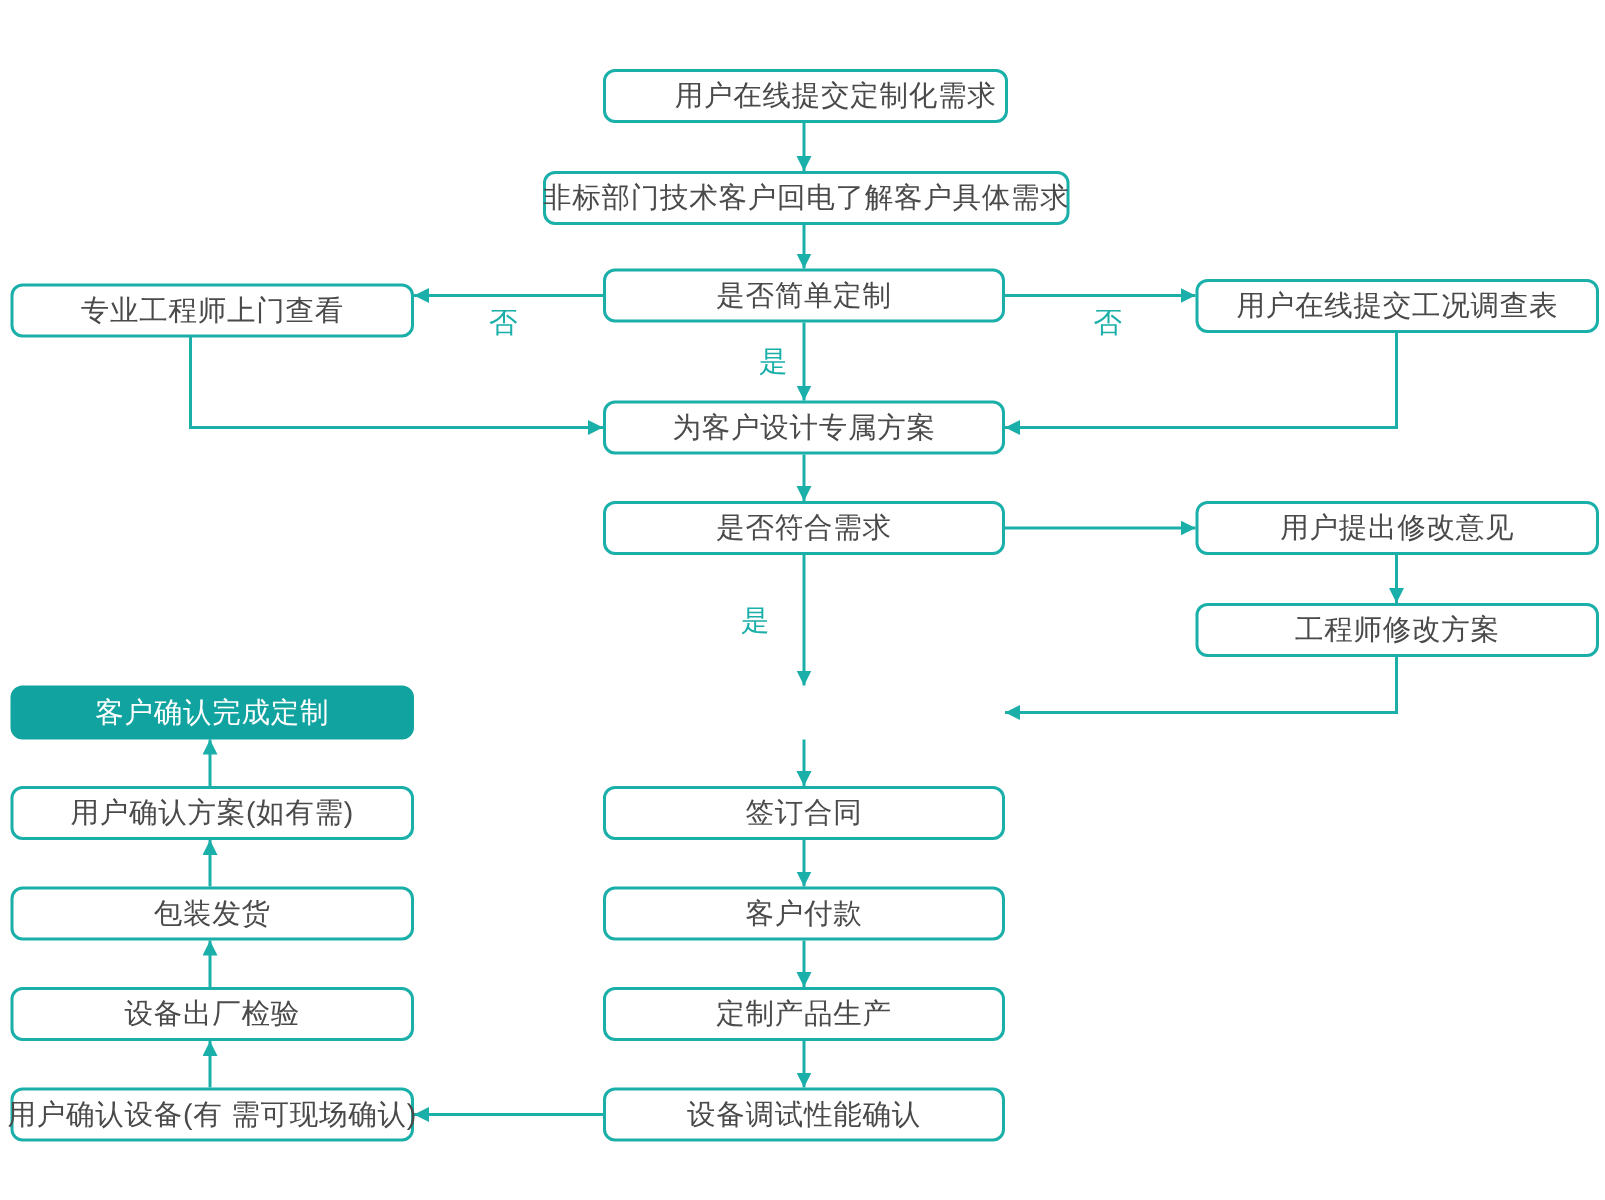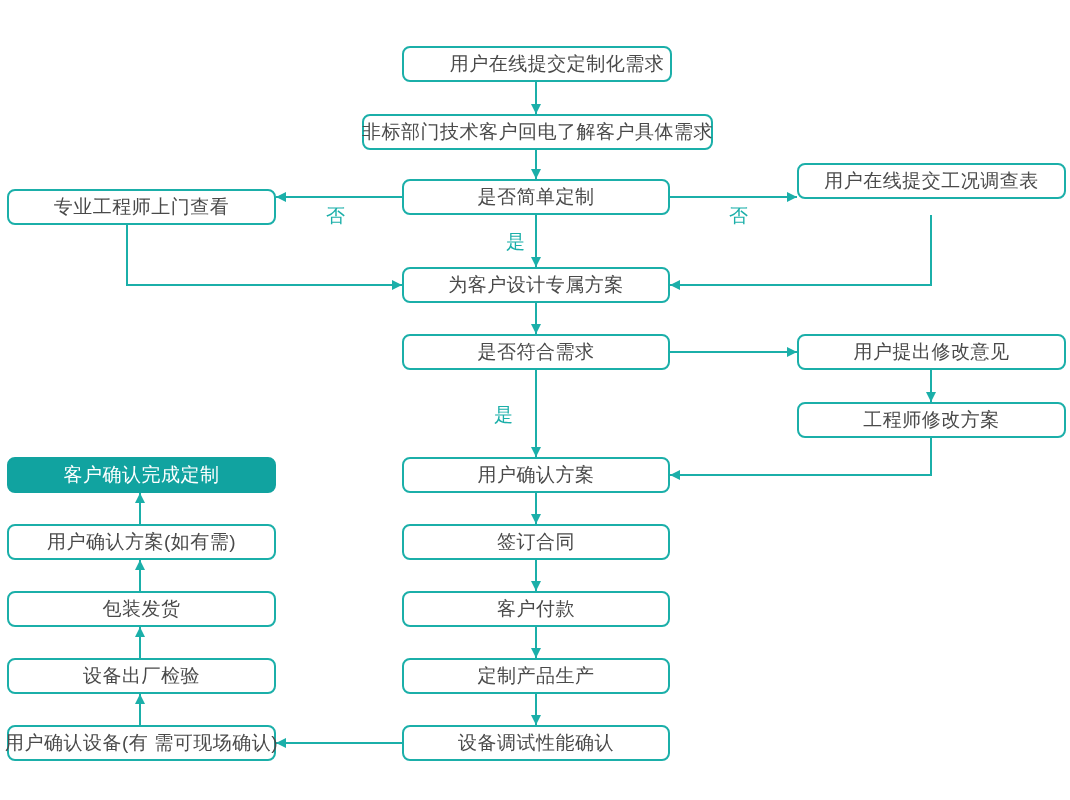--- a/index.html
+++ b/index.html
@@ -71,34 +71,33 @@
       <path d="M140,591 L140,560" marker-end="url(#arrowhead)"></path>
       <path d="M140,524 L140,493" marker-end="url(#arrowhead)"></path>
     </g>
   </svg>
 
   <div class="node" style="left:402px;top:46px;width:270px;padding-left:40px;">用户在线提交定制化需求</div>
   <div class="node" style="left:362px;top:114px;width:351px;">非标部门技术客户回电了解客户具体需求</div>
   <div class="node" style="left:402px;top:179px;width:268px;">是否简单定制</div>
   <div class="node" style="left:402px;top:267px;width:268px;">为客户设计专属方案</div>
   <div class="node" style="left:402px;top:334px;width:268px;">是否符合需求</div>
-  <div class="node" style="left:402px;top:457px;width:268px;">用户确认方案</div>
   <div class="node" style="left:402px;top:524px;width:268px;">签订合同</div>
   <div class="node" style="left:402px;top:591px;width:268px;">客户付款</div>
   <div class="node" style="left:402px;top:658px;width:268px;">定制产品生产</div>
   <div class="node" style="left:402px;top:725px;width:268px;">设备调试性能确认</div>
 
   <div class="node" style="left:7px;top:189px;width:269px;">专业工程师上门查看</div>
   <div class="node filled" style="left:7px;top:457px;width:269px;">客户确认完成定制</div>
   <div class="node" style="left:7px;top:524px;width:269px;">用户确认方案(如有需)</div>
   <div class="node" style="left:7px;top:591px;width:269px;">包装发货</div>
   <div class="node" style="left:7px;top:658px;width:269px;">设备出厂检验</div>
   <div class="node" style="left:7px;top:725px;width:269px;">用户确认设备(有 需可现场确认)</div>
 
-  <div class="node" style="left:797px;top:163px;width:269px;">用户在线提交工况调查表</div>
+  <div class="node" style="left:797px;top:186px;width:269px;">用户在线提交工况调查表</div>
   <div class="node" style="left:797px;top:334px;width:269px;">用户提出修改意见</div>
   <div class="node" style="left:797px;top:402px;width:269px;">工程师修改方案</div>
 
   <span class="edge-label" style="left:326px;top:206px;">否</span>
   <span class="edge-label" style="left:729px;top:206px;">否</span>
   <span class="edge-label" style="left:506px;top:232px;">是</span>
   <span class="edge-label" style="left:494px;top:405px;">是</span>
 
 </div>
 

